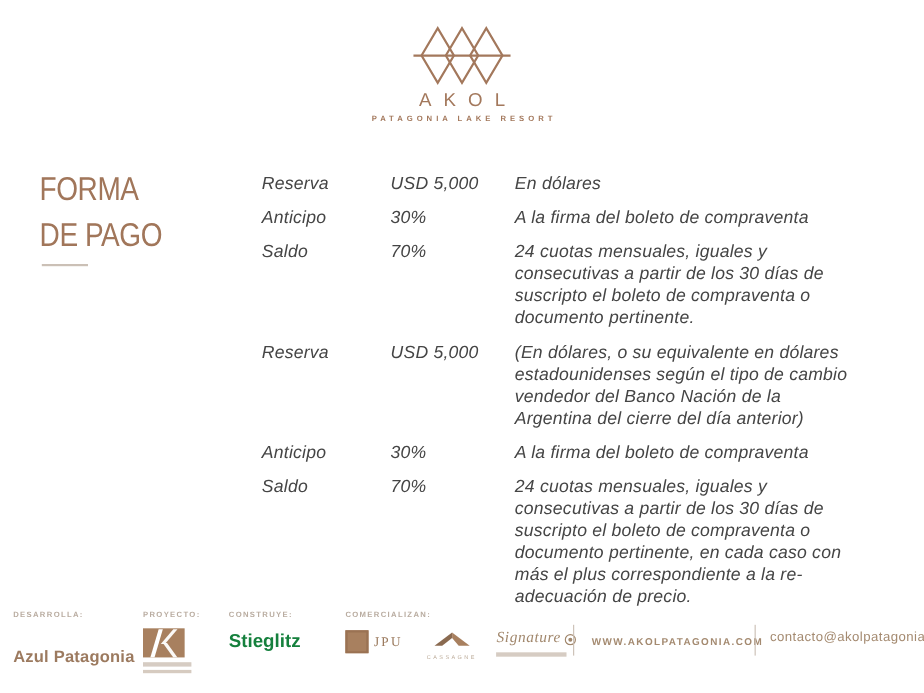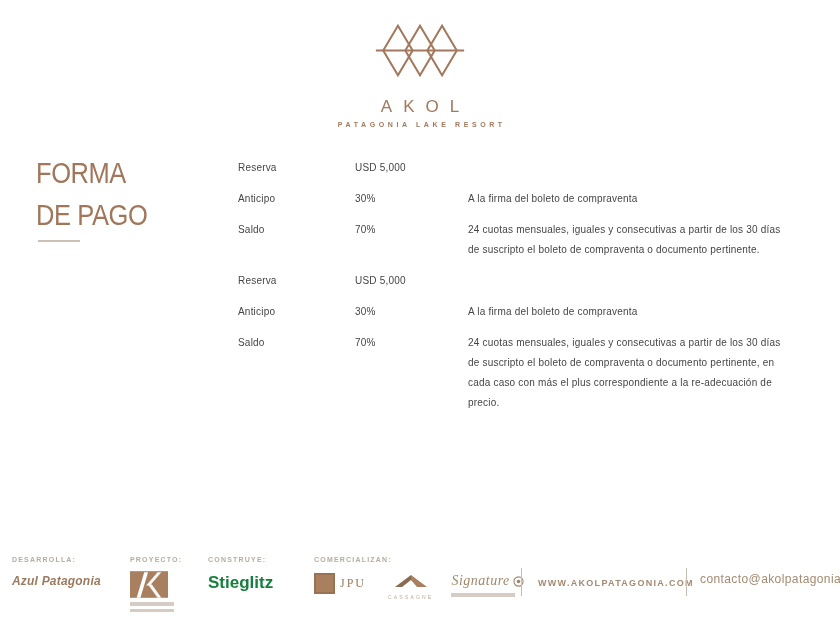--- a/index.html
+++ b/index.html
@@ -3,48 +3,48 @@
 <meta charset="utf-8">
 <style>
   * { margin:0; padding:0; box-sizing:border-box; }
   html,body { width:840px; height:630px; background:#ffffff; overflow:hidden;
               font-family:"Liberation Sans", sans-serif; }
   .page { position:relative; width:840px; height:630px; background:#fff; }
 
   
   .brand { position:absolute; top:22px; left:0; right:0; text-align:center; color:#a3785c; }
   .brand svg { display:block; margin:0 auto; }
-  .brand-name { margin-top:18px; font-size:17px; letter-spacing:11px; padding-left:11px;
+  .brand-name { margin-top:2px; font-size:17px; letter-spacing:11px; padding-left:11px;
                 color:#a3785c; font-weight:400; }
   .brand-tagline { margin-top:4px; font-size:7px; letter-spacing:3.6px; padding-left:3.6px;
                    color:#a3785c; font-weight:700; }
 
   
   .page-title { position:absolute; left:36px; top:152px; color:#a1765a;
                 font-size:30px; line-height:42px; font-weight:500;
                 transform:scaleX(0.85); transform-origin:left top; letter-spacing:-0.5px; }
   .title-rule { position:absolute; left:38px; top:240px; width:42px; height:2px; background:#cbc0b6; }
 
   
   .content { position:absolute; left:238px; top:158px; width:552px; color:#454545; }
   .sec-title { display:inline-block; color:#a1765a; font-size:20px; line-height:24px;
                font-weight:500; letter-spacing:-0.3px;
                transform:scaleX(0.8); transform-origin:left top; white-space:nowrap; }
   .sec-head { margin-bottom:17px; }
   .sec2-head { margin-top:7px; }
   .prow { display:grid; grid-template-columns:117px 113px 315px; margin-bottom:11px;
-          font-size:10px; line-height:20px; letter-spacing:0.2px; }
+          font-size:16px; line-height:20px; letter-spacing:0.2px;font-style:italic; }
   .prow .cell { color:#454545; }
 
   
   .footer { position:absolute; left:0; top:552px; width:840px; height:66px; }
   .flabel { font-size:7px; letter-spacing:1.2px; color:#b9aca0; font-weight:700; }
   .fgroup { position:absolute; top:4px; }
   .g-dev { left:12px; }
-  .g-dev .fname { margin-top:11px; font-size:12px; font-weight:700; color:#9c7a5f; letter-spacing:0.2px;font-style:italic; }
+  .g-dev .fname { margin-top:26px; font-size:15px; font-weight:700; color:#9c7a5f; letter-spacing:0.2px; }
   .g-proj { left:130px; }
   .g-proj .klogo { margin-top:8px; display:block; }
   .microbar { height:3px; background:#d6cbc0; margin-top:3px; }
   .microtxt { height:4px; background:#c4b6a9; margin-top:4px; opacity:.7; }
   .g-build { left:208px; }
   .g-build .fname { margin-top:10px; font-size:17px; font-weight:700; color:#15803d; }
   .g-com { left:314px; }
   .com-row { display:flex; align-items:flex-start; margin-top:10px; }
   .jpu { display:flex; align-items:center; }
   .jpu-square { width:21px; height:21px; background:#a8805f; box-shadow:inset 0 0 0 2px #9a7253; }
@@ -86,36 +86,38 @@
     <div>DE PAGO</div>
   </div>
   <div class="title-rule"></div>
 
   <div class="content">
 
 
     <div class="prow">
       <div class="cell">Reserva</div>
       <div class="cell">USD 5,000</div>
+      <div class="cell">En dólares</div>
     </div>
     <div class="prow">
       <div class="cell">Anticipo</div>
       <div class="cell">30%</div>
       <div class="cell">A la firma del boleto de compraventa</div>
     </div>
     <div class="prow">
       <div class="cell">Saldo</div>
       <div class="cell">70%</div>
       <div class="cell">24 cuotas mensuales, iguales y consecutivas a partir de los 30 días de suscripto el boleto de compraventa o documento pertinente.</div>
     </div>
 
 
     <div class="prow">
       <div class="cell">Reserva</div>
       <div class="cell">USD 5,000</div>
+      <div class="cell">(En dólares, o su equivalente en dólares estadounidenses según el tipo de cambio vendedor del Banco Nación de la Argentina del cierre del día anterior)</div>
     </div>
     <div class="prow">
       <div class="cell">Anticipo</div>
       <div class="cell">30%</div>
       <div class="cell">A la firma del boleto de compraventa</div>
     </div>
     <div class="prow">
       <div class="cell">Saldo</div>
       <div class="cell">70%</div>
       <div class="cell">24 cuotas mensuales, iguales y consecutivas a partir de los 30 días de suscripto el boleto de compraventa o documento pertinente, en cada caso con más el plus correspondiente a la re-adecuación de precio.</div>

